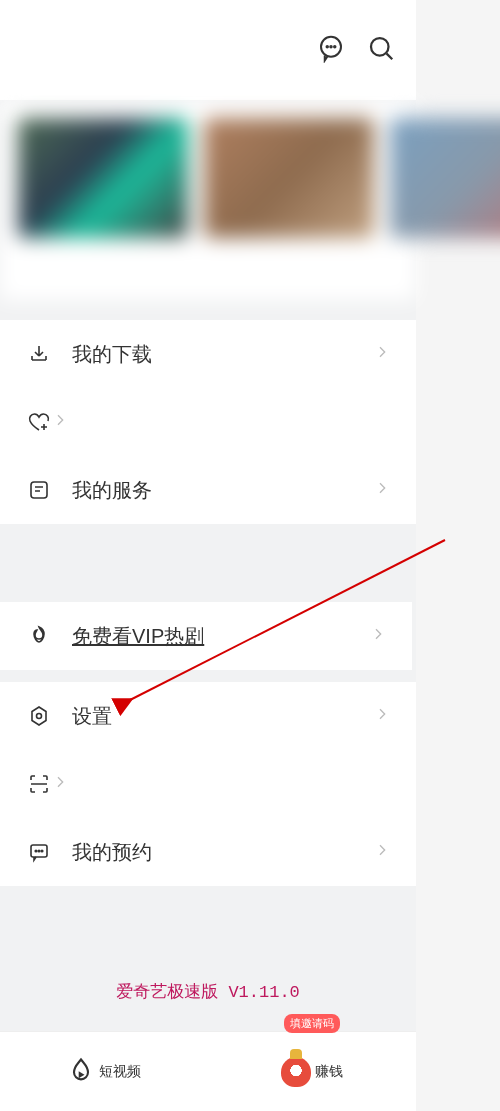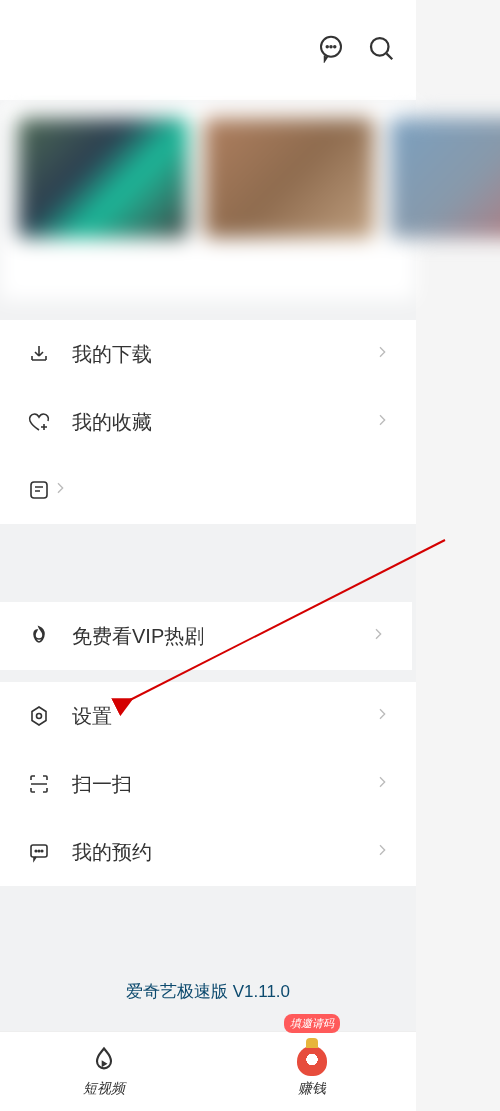--- a/index.html
+++ b/index.html
@@ -8,31 +8,31 @@
   .header { position: absolute; top: 0; left: 0; right: 0; height: 100px; background: #fff; display: flex; justify-content: flex-end; align-items: center; padding: 0 20px; gap: 20px; }
   .header svg { width: 30px; height: 30px; }
   .hist-area { position: absolute; top: 100px; left: 0; right: 0; height: 200px; background: #fff; filter: blur(10px); }
   .hist-thumbs { display: flex; gap: 16px; padding: 18px; }
   .thumb { flex: 0 0 170px; height: 120px; border-radius: 6px; background: #888; }
   .t1 { background: linear-gradient(135deg,#4e6b55 0%,#2c3e50 40%,#1abc9c 60%,#444 100%); }
   .t2 { background: linear-gradient(135deg,#b08060 0%,#8e6b4e 50%,#c0a080 100%); }
   .t3 { background: linear-gradient(135deg,#7aa0c0 0%,#8899aa 50%,#c07070 100%); }
   .group { background: #fff; margin-top: 12px; }
   .group.first { position: absolute; top: 308px; left: 0; right: 0; }
-  .group.second { position: absolute; top: 590px; left: 0; right: 4px; }
+  .group.second { position: absolute; top: 590px; left: 0; right: 4px; text-decoration: underline; }
   .group.third { position: absolute; top: 670px; left: 0; right: 0; }
   .row { display: flex; align-items: center; height: 68px; padding: 0 26px; }
   .row .icon { width: 26px; height: 26px; display: flex; align-items: center; justify-content: center; flex: 0 0 auto; }
   .row .icon svg { width: 24px; height: 24px; }
   .row .label { flex: 1; margin-left: 20px; font-size: 20px; color: #333; }
   .row .chev { flex: 0 0 auto; }
   .row .chev svg { width: 16px; height: 16px; }
-  .footer-note { position: absolute; top: 980px; left: 0; right: 0; text-align: center; color: #0c4a6e; font-size: 17px; }
+  .footer-note { position: absolute; top: 980px; left: 0; right: 0; text-align: center; color: #be185d; font-size: 17px; font-family: Liberation Mono, monospace; }
   .tabbar { position: absolute; bottom: 0; left: 0; right: 0; height: 80px; background: #fff; display: flex; border-top: 1px solid #eee; }
-  .tab { flex: 1; display: flex; flex-direction: column; align-items: center; justify-content: center; gap: 4px; font-size: 14px; color: #333; position: relative; font-style: italic; }
+  .tab { flex: 1; display: flex; align-items: center; justify-content: center; gap: 4px; font-size: 14px; color: #333; position: relative; }
   .tab svg { width: 28px; height: 28px; }
   .tab .bag { width: 30px; height: 30px; background: radial-gradient(circle at 50% 45%, #fff 0 25%, #e74c3c 26% 100%); border-radius: 50% 50% 45% 45%; position: relative; }
   .tab .bag::before { content: ""; position: absolute; top: -8px; left: 50%; transform: translateX(-50%); width: 12px; height: 10px; background: #e7b53c; border-radius: 4px 4px 0 0; }
   .bubble { position: absolute; top: -18px; left: 50%; transform: translateX(-50%); background: #ff5a5a; color: #fff; font-size: 11px; padding: 2px 6px; border-radius: 8px; white-space: nowrap; }
   .arrow { position: absolute; pointer-events: none; z-index: 50; }
   .arrow svg { overflow: visible; }
 </style>
 </head>
 <body>
 
@@ -77,32 +77,32 @@
             <path d="M9 5l7 7-7 7"></path>
           </svg></span>
     </div>
     <div class="row">
       <span class="icon">
         <svg viewBox="0 0 24 24" fill="none" stroke="#333" stroke-width="1.6">
             <path d="M12 20s-7-4.5-9-9c-1.5-3.4 1-7 4.5-7 2 0 3.5 1.2 4.5 3 1-1.8 2.5-3 4.5-3 3.5 0 6 3.6 4.5 7"></path>
             <path d="M17 14v6M14 17h6"></path>
           </svg>
       </span>
-      <span class="label">我的收藏</span>
       <span class="chev"><svg viewBox="0 0 24 24" fill="none" stroke="#bbb" stroke-width="2">
             <path d="M9 5l7 7-7 7"></path>
           </svg></span>
     </div>
     <div class="row">
       <span class="icon">
         <svg viewBox="0 0 24 24" fill="none" stroke="#333" stroke-width="1.6">
             <rect x="4" y="4" width="16" height="16" rx="3"></rect>
             <path d="M8 9h8M8 13h5"></path>
           </svg>
       </span>
+      <span class="label">我的服务</span>
       <span class="chev"><svg viewBox="0 0 24 24" fill="none" stroke="#bbb" stroke-width="2">
             <path d="M9 5l7 7-7 7"></path>
           </svg></span>
     </div>
   </div>
 
   <div class="group second">
     <div class="row">
       <span class="icon">
         <svg viewBox="0 0 24 24" fill="none" stroke="#333" stroke-width="1.6">
@@ -128,21 +128,20 @@
       <span class="chev"><svg viewBox="0 0 24 24" fill="none" stroke="#bbb" stroke-width="2">
             <path d="M9 5l7 7-7 7"></path>
           </svg></span>
     </div>
     <div class="row">
       <span class="icon">
         <svg viewBox="0 0 24 24" fill="none" stroke="#333" stroke-width="1.6">
             <path d="M4 8V5a1 1 0 011-1h3M20 8V5a1 1 0 00-1-1h-3M4 16v3a1 1 0 001 1h3M20 16v3a1 1 0 01-1 1h-3M4 12h16"></path>
           </svg>
       </span>
-      <span class="label">扫一扫</span>
       <span class="chev"><svg viewBox="0 0 24 24" fill="none" stroke="#bbb" stroke-width="2">
             <path d="M9 5l7 7-7 7"></path>
           </svg></span>
     </div>
     <div class="row">
       <span class="icon">
         <svg viewBox="0 0 24 24" fill="none" stroke="#333" stroke-width="1.6">
             <rect x="4" y="5" width="16" height="12" rx="2"></rect>
             <path d="M9 17l-2 3v-3"></path>
             <circle cx="9" cy="11" r="0.8" fill="#333"></circle>

